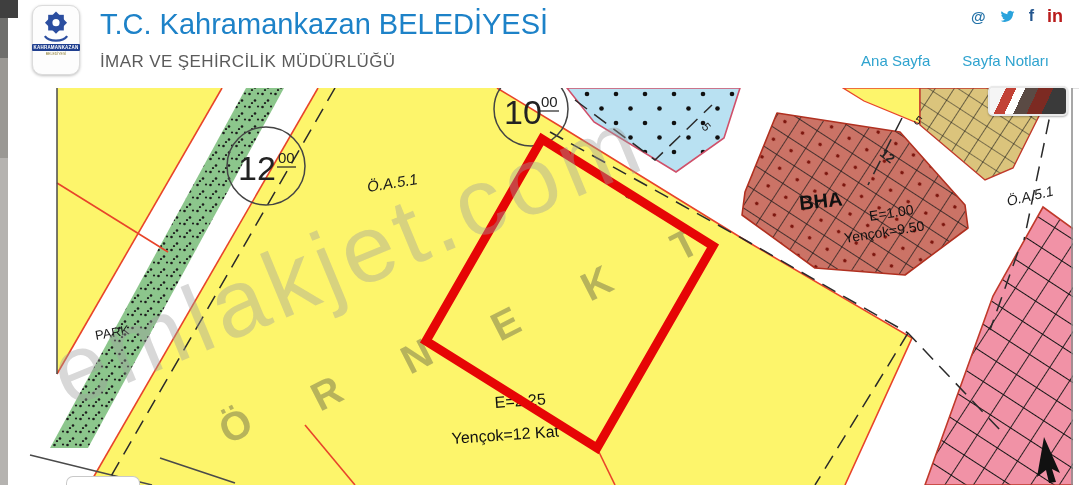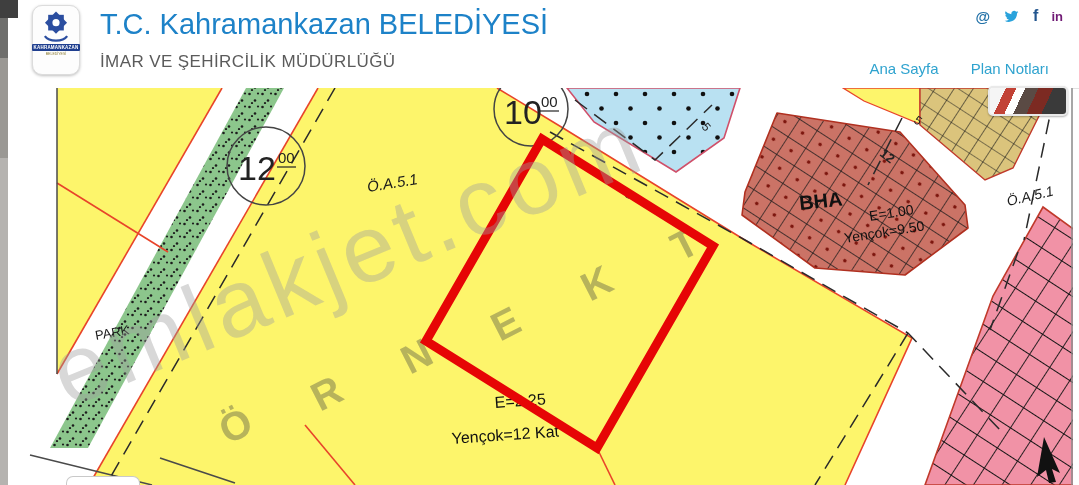--- a/index.html
+++ b/index.html
@@ -16,22 +16,22 @@
   .logo{position:absolute;left:24px;top:5px;width:48px;height:70px;background:#fdfdfd;
     border:1px solid #dcdcdc;border-radius:10px;box-shadow:0 1px 3px rgba(0,0,0,.25);
     display:flex;flex-direction:column;align-items:center;justify-content:flex-start;padding-top:2px;box-sizing:border-box;}
   .logo-text1{font-size:4.5px;font-weight:bold;color:#1f3f8f;letter-spacing:.2px;background:#1f3f8f;color:#fff;padding:1px 2px;border-radius:1px;}
   .logo-text2{font-size:3.5px;color:#8a7a30;margin-top:1px;}
   .site-title{position:absolute;left:92px;top:8px;font-size:29px;color:#1d82c8;white-space:nowrap;}
   .site-subtitle{position:absolute;left:92px;top:52px;font-size:17px;color:#5b5b5b;letter-spacing:.4px;white-space:nowrap;}
   .social{position:absolute;top:7px;right:16px;display:flex;align-items:center;gap:13px;height:18px;}
   .social .at{font-size:15px;font-weight:bold;color:#2372a8;cursor:pointer;}
   .social .fb{font-size:16px;font-weight:bold;color:#22558e;cursor:pointer;}
-  .social .li{font-size:13px;font-weight:bold;color:#701a75;cursor:pointer;}
-  .nav{position:absolute;top:52px;right:30px;display:flex;gap:32px;font-size:15px;color:#2fa3cf;margin-top:8px;}
+  .social .li{font-size:18px;font-weight:bold;color:#b91c1c;cursor:pointer;}
+  .nav{position:absolute;top:52px;right:30px;display:flex;gap:32px;font-size:15px;color:#2fa3cf;}
   .nav span{cursor:pointer;white-space:nowrap;}
 
   
   .map-wrap{position:absolute;left:8px;top:88px;width:1065px;height:397px;}
   svg text{font-family:"Liberation Sans",sans-serif;}
 
   
   .thumb{position:absolute;left:988px;top:86px;width:76px;height:26px;background:#fff;
     border:2px solid #e9e9e9;border-radius:5px;box-shadow:0 1px 2px rgba(0,0,0,.3);overflow:hidden;}
   .thumb-inner{width:100%;height:100%;
@@ -64,21 +64,21 @@
       <span class="at">@</span>
       <svg width="17" height="15" viewBox="0 0 24 24" style="cursor:pointer">
         <path fill="#2aa3dc" d="M23 4.9c-.8.4-1.7.7-2.6.8a4.5 4.5 0 0 0 2-2.5c-.9.5-1.8.9-2.9 1.1a4.5 4.5 0 0 0-7.8 3.1c0 .4 0 .7.1 1A12.8 12.8 0 0 1 2.6 3.7a4.5 4.5 0 0 0 1.4 6 4.4 4.4 0 0 1-2-.6v.1a4.5 4.5 0 0 0 3.6 4.4c-.7.2-1.4.2-2 .1a4.5 4.5 0 0 0 4.2 3.1A9 9 0 0 1 1 18.6a12.7 12.7 0 0 0 6.9 2c8.3 0 12.9-6.9 12.9-12.9v-.6c.9-.6 1.6-1.4 2.2-2.2z"></path>
       </svg>
       <span class="fb">f</span>
       <span class="li">in</span>
     </div>
 
     <div class="nav">
       <span>Ana Sayfa</span>
-      <span>Plan Notları</span>
+      <span>Sayfa Notları</span>
     </div>
   </div>
 
   <div class="map-wrap">
   <svg width="1065" height="397" viewBox="8 88 1065 397">
     <defs>
       <pattern id="pGreen" width="13" height="13" patternUnits="userSpaceOnUse">
         <rect width="13" height="13" fill="#8cc68c"></rect>
         <circle cx="2.5" cy="3" r="1.3" fill="#1c1c1c"></circle>
         <circle cx="8" cy="9.5" r="1.3" fill="#1c1c1c"></circle>

